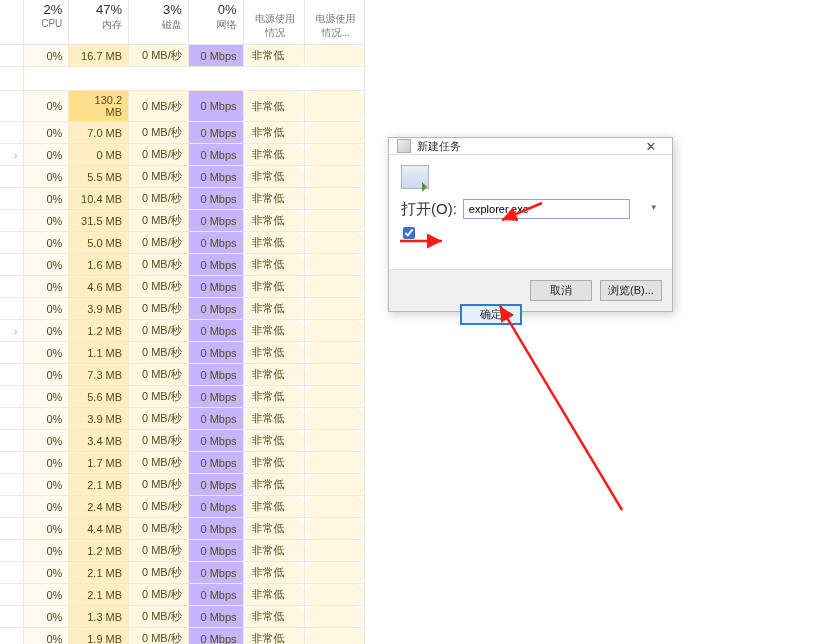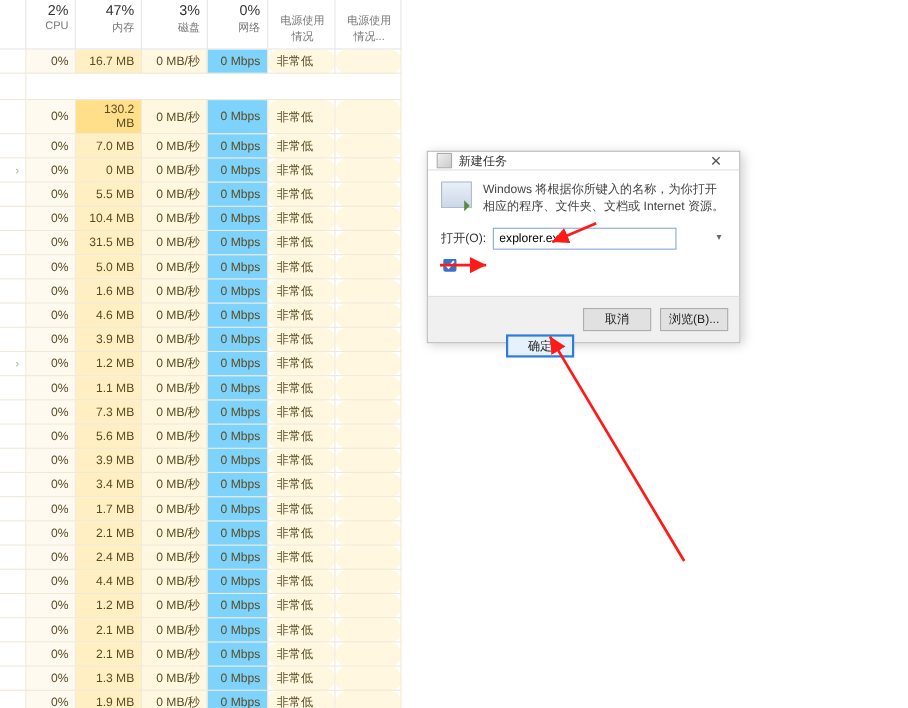--- a/index.html
+++ b/index.html
@@ -37,21 +37,21 @@
       text-align: right;
       height: 20px;
       color: #5a4a20;
       font-size: 11px;
     }
     .task-table td.txtcol { text-align: left; padding-left: 8px; border-radius: 11px; }
     .c-cpu { background: #fffaf0; width: 45px; }
     .c-mem { background: #ffefc2; width: 60px; }
     .c-mem-hi { background: #ffdf8a; }
     .c-disk { background: #fff7e0; width: 60px; }
-    .c-net { background: #7dd3fc; width: 55px; }
+    .c-net { background: #c4b5fd; width: 55px; }
     .c-pow { background: #fff7e0; width: 62px; }
     .c-pow2 { background: #fff7e0; width: 60px; }
     .gutter { width: 24px; background: #fff; border-right: 1px solid #e6e6e6; border-bottom:none; text-align:center; vertical-align:middle; }
     .gutter-chevron { color: #8fb98f; font-size: 10px; }
     .spacer-row td { background: #fff; height: 24px; border-bottom: 1px solid #f0e9d8; }
 
     
     .dialog {
       position: absolute;
       left: 388px;
@@ -89,21 +89,21 @@
       background: linear-gradient(#e8f0f8,#cdd8e8);
       border: 1px solid #a8b4c8;
       position: relative;
     }
     .desc-icon::after {
       content:""; position:absolute; right:-4px; bottom:-4px;
       border: 5px solid transparent; border-left-color:#5a8a3a;
     }
     .desc-text { font-size: 11px; color: #444; line-height: 1.45; }
     .open-row { display:flex; align-items:center; gap:6px; margin-bottom:8px; }
-    .open-label { font-size: 11px; color:#333; white-space: nowrap; }
+    .open-label { font-size: 15px; color:#333; white-space: nowrap; }
     .open-input {
       flex:1; height:20px; border:1px solid #8aa8d8;
       padding: 0 18px 0 5px; font-size:11px;
       background: #fff;
     }
     .open-combo { position:relative; flex:1; }
     .combo-chevron {
       position:absolute; right:4px; top:3px; color:#666; font-size:9px; pointer-events:none;
     }
     .admin-row { display:flex; align-items:center; gap:5px; font-size:11px; color:#333; margin-left: 2px; }
@@ -401,21 +401,20 @@
 <div class="dialog">
   <div class="dialog-titlebar">
     <span class="title-icon"></span>
     <span>新建任务</span>
     <span class="spacer"></span>
     <span class="dialog-close">✕</span>
   </div>
   <div class="dialog-body">
     <div class="desc-row">
       <div class="desc-icon"></div>
-      <div class="desc-text">Windows 将根据你所键入的名称，为你打开相应的程序、文件夹、文档或 Internet 资源。</div>
     </div>
     <div class="open-row">
       <span class="open-label">打开(O):</span>
       <span class="open-combo">
         <input class="open-input" value="explorer.exe" style="">
         <span class="combo-chevron">▾</span>
       </span>
     </div>
     <label class="admin-row">
       <input type="checkbox" id="adminchk" checked="" style="">

